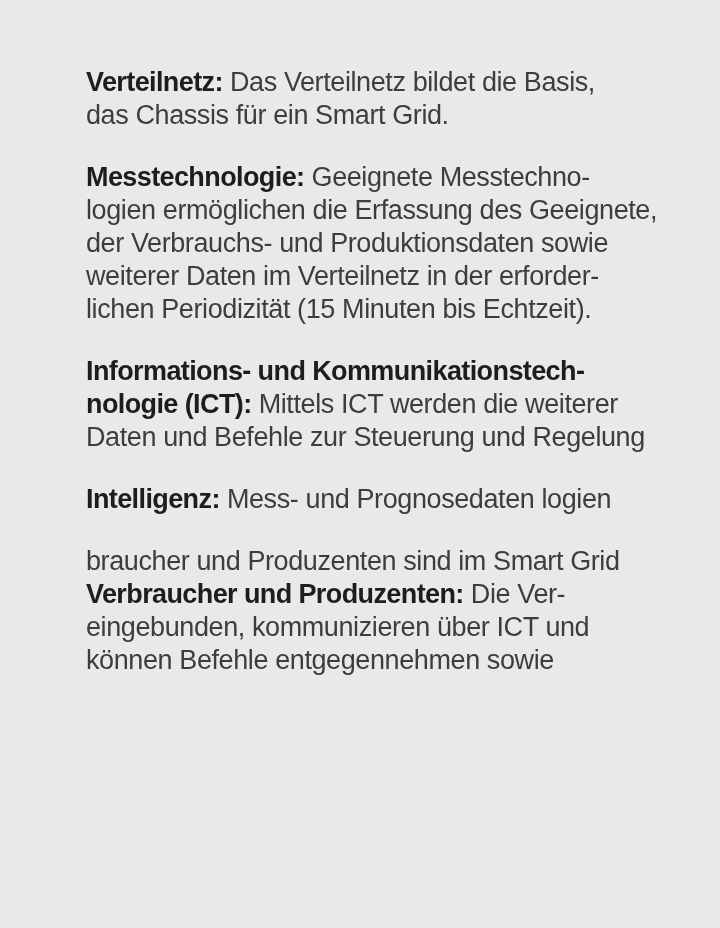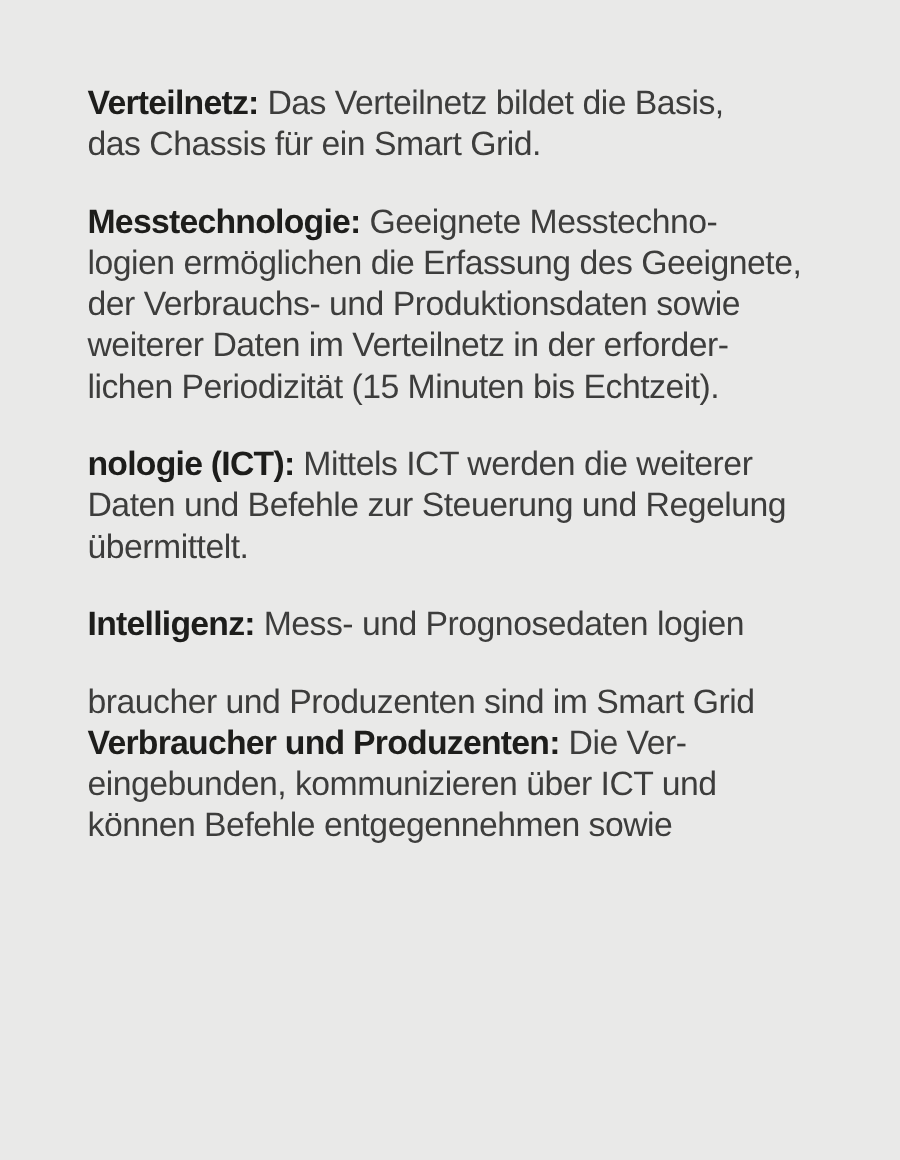--- a/index.html
+++ b/index.html
@@ -19,21 +19,21 @@
   }
   .text-column {
     padding: 66px 58px 0 70px;
     font-family: "Liberation Sans", "DejaVu Sans", sans-serif;
     font-size: 27px;
     line-height: 33px;
     letter-spacing: -0.4px;
     color: var(--fg);
     font-weight: 400;
   }
-  .para { margin: 0 0 29px 0; }
+  .para { margin: 0 0 29px 16px; }
   .line { display: block; white-space: nowrap; }
   .seg { display: inline; }
   .b {
     font-weight: 700;
     color: var(--bold);
     letter-spacing: -0.6px;
   }
 </style>
 </head>
 <body>
@@ -48,23 +48,23 @@
 
     <p class="para">
       <span class="line"><span class="seg b">Messtechnologie:</span><span class="seg"> Geeignete Messtechno-</span></span>
       <span class="line"><span class="seg">logien ermöglichen die Erfassung des Geeignete,</span></span>
       <span class="line"><span class="seg">der Verbrauchs- und Produktionsdaten sowie</span></span>
       <span class="line"><span class="seg">weiterer Daten im Verteilnetz in der erforder-</span></span>
       <span class="line"><span class="seg">lichen Periodizität (15 Minuten bis Echtzeit).</span></span>
     </p>
 
     <p class="para">
+      <span class="line"><span class="seg b">Informations- und Kommunikationstech-</span></span>
       <span class="line"><span class="seg b">nologie (ICT):</span><span class="seg"> Mittels ICT werden die weiterer</span></span>
       <span class="line"><span class="seg">Daten und Befehle zur Steuerung und Regelung</span></span>
-      <span class="line"><span class="seg">übermittelt.</span></span>
     </p>
 
     <p class="para">
       <span class="line"><span class="seg b">Intelligenz:</span><span class="seg"> Mess- und Prognosedaten logien</span></span>
     </p>
 
     <p class="para">
       <span class="line"><span class="seg">braucher und Produzenten sind im Smart Grid</span></span>
       <span class="line"><span class="seg b">Verbraucher und Produzenten:</span><span class="seg"> Die Ver-</span></span>
       <span class="line"><span class="seg">eingebunden, kommunizieren über ICT und</span></span>

